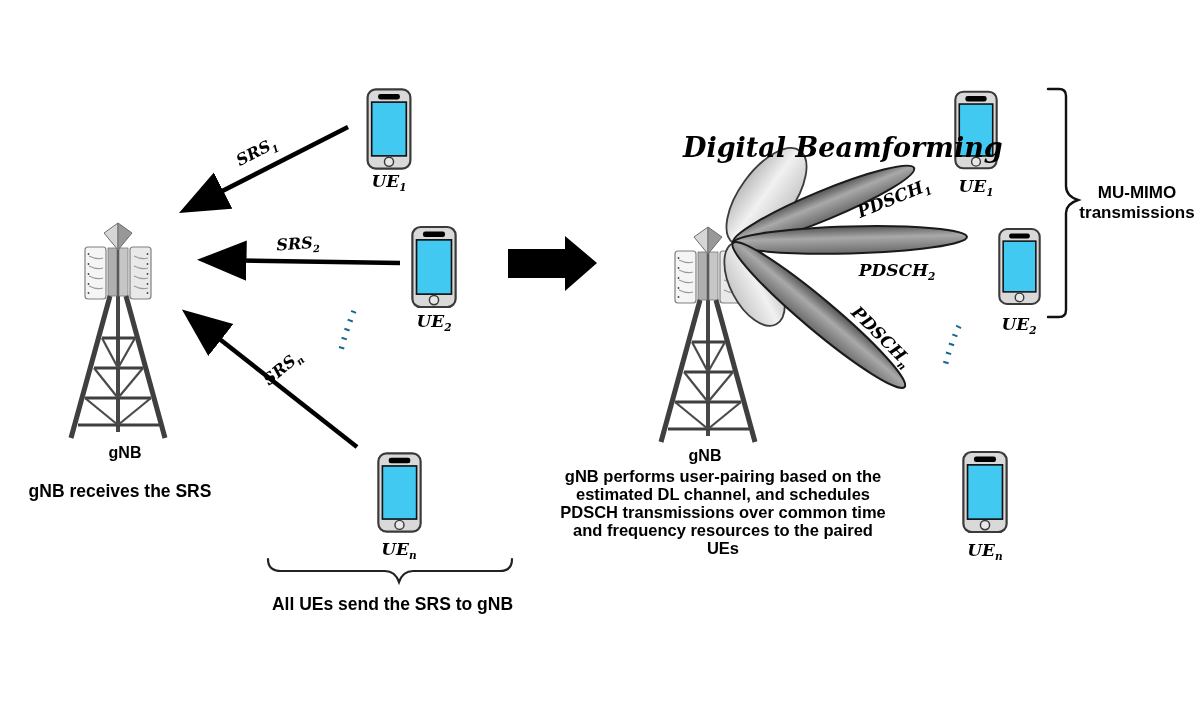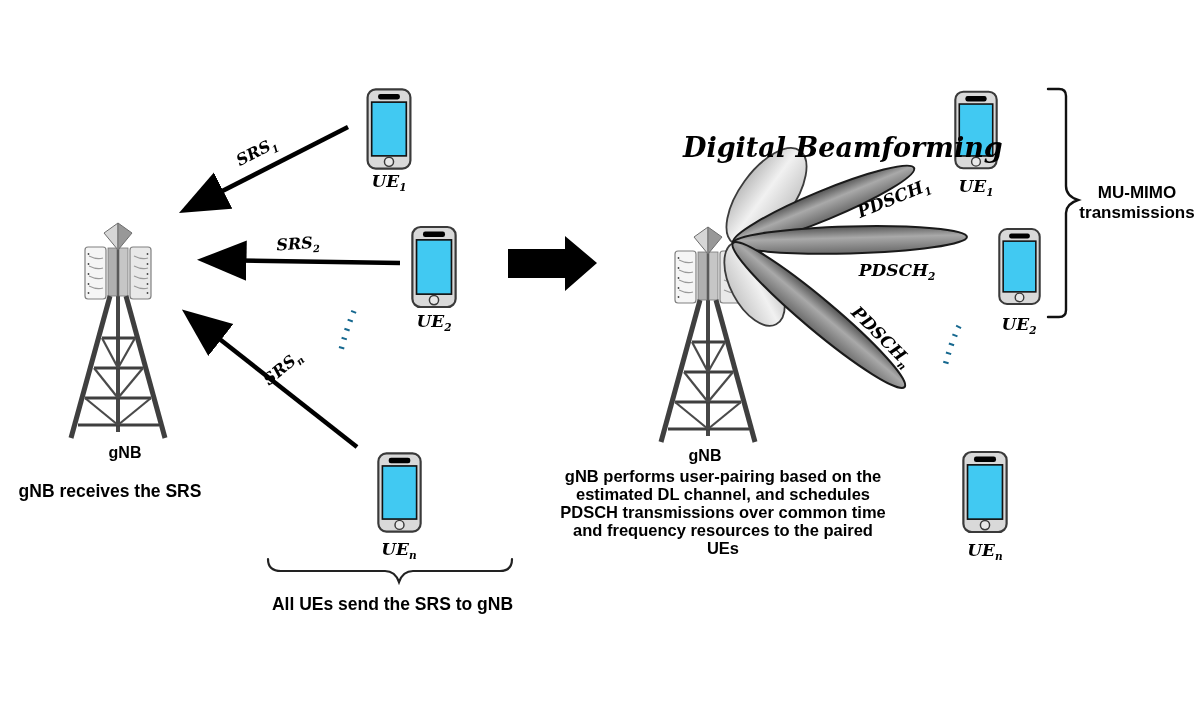--- a/index.html
+++ b/index.html
@@ -139,21 +139,21 @@
 
   <div class="lbl math rot" style="left:227px;top:142px;width:60px;transform:rotate(-27deg);"><span>SRS</span><sub>1</sub></div>
   <div class="lbl math rot" style="left:270px;top:234px;width:56px;transform:rotate(-4deg);"><span>SRS</span><sub>2</sub></div>
   <div class="lbl math rot" style="left:251px;top:358px;width:64px;transform:rotate(-40deg);"><span>SRS</span><sub>n</sub></div>
 
   <div class="lbl math" style="left:359px;top:171px;width:60px;font-size:17px;"><span>UE</span><sub>1</sub></div>
   <div class="lbl math" style="left:404px;top:311px;width:60px;font-size:17px;"><span>UE</span><sub>2</sub></div>
   <div class="lbl math" style="left:369px;top:539px;width:60px;font-size:17px;"><span>UE</span><sub>n</sub></div>
 
   <div class="lbl sans" style="left:95px;top:444px;width:60px;font-size:16px;">gNB</div>
-  <div class="lbl sans caption" style="left:10px;top:481px;width:200px;">gNB receives the SRS</div>
+  <div class="lbl sans caption" style="left:20px;top:481px;width:200px;">gNB receives the SRS</div>
   <div class="lbl sans caption" style="left:260px;top:594px;width:265px;">All UEs send the SRS to gNB</div>
 
   <div class="lbl math" style="left:683px;top:132px;width:200px;font-size:27px;">Digital Beamforming</div>
 
   <div class="lbl math rot" style="left:851px;top:188px;width:86px;font-size:17px;transform:rotate(-22deg);"><span>PDSCH</span><sub>1</sub></div>
   <div class="lbl math" style="left:854px;top:260px;width:86px;font-size:17px;text-align:center;"><span>PDSCH</span><sub>2</sub></div>
   <div class="lbl math rot" style="left:838px;top:326px;width:86px;font-size:17px;transform:rotate(45deg);"><span>PDSCH</span><sub>n</sub></div>
 
   <div class="lbl math" style="left:946px;top:176px;width:60px;font-size:17px;"><span>UE</span><sub>1</sub></div>
   <div class="lbl math" style="left:989px;top:314px;width:60px;font-size:17px;"><span>UE</span><sub>2</sub></div>

